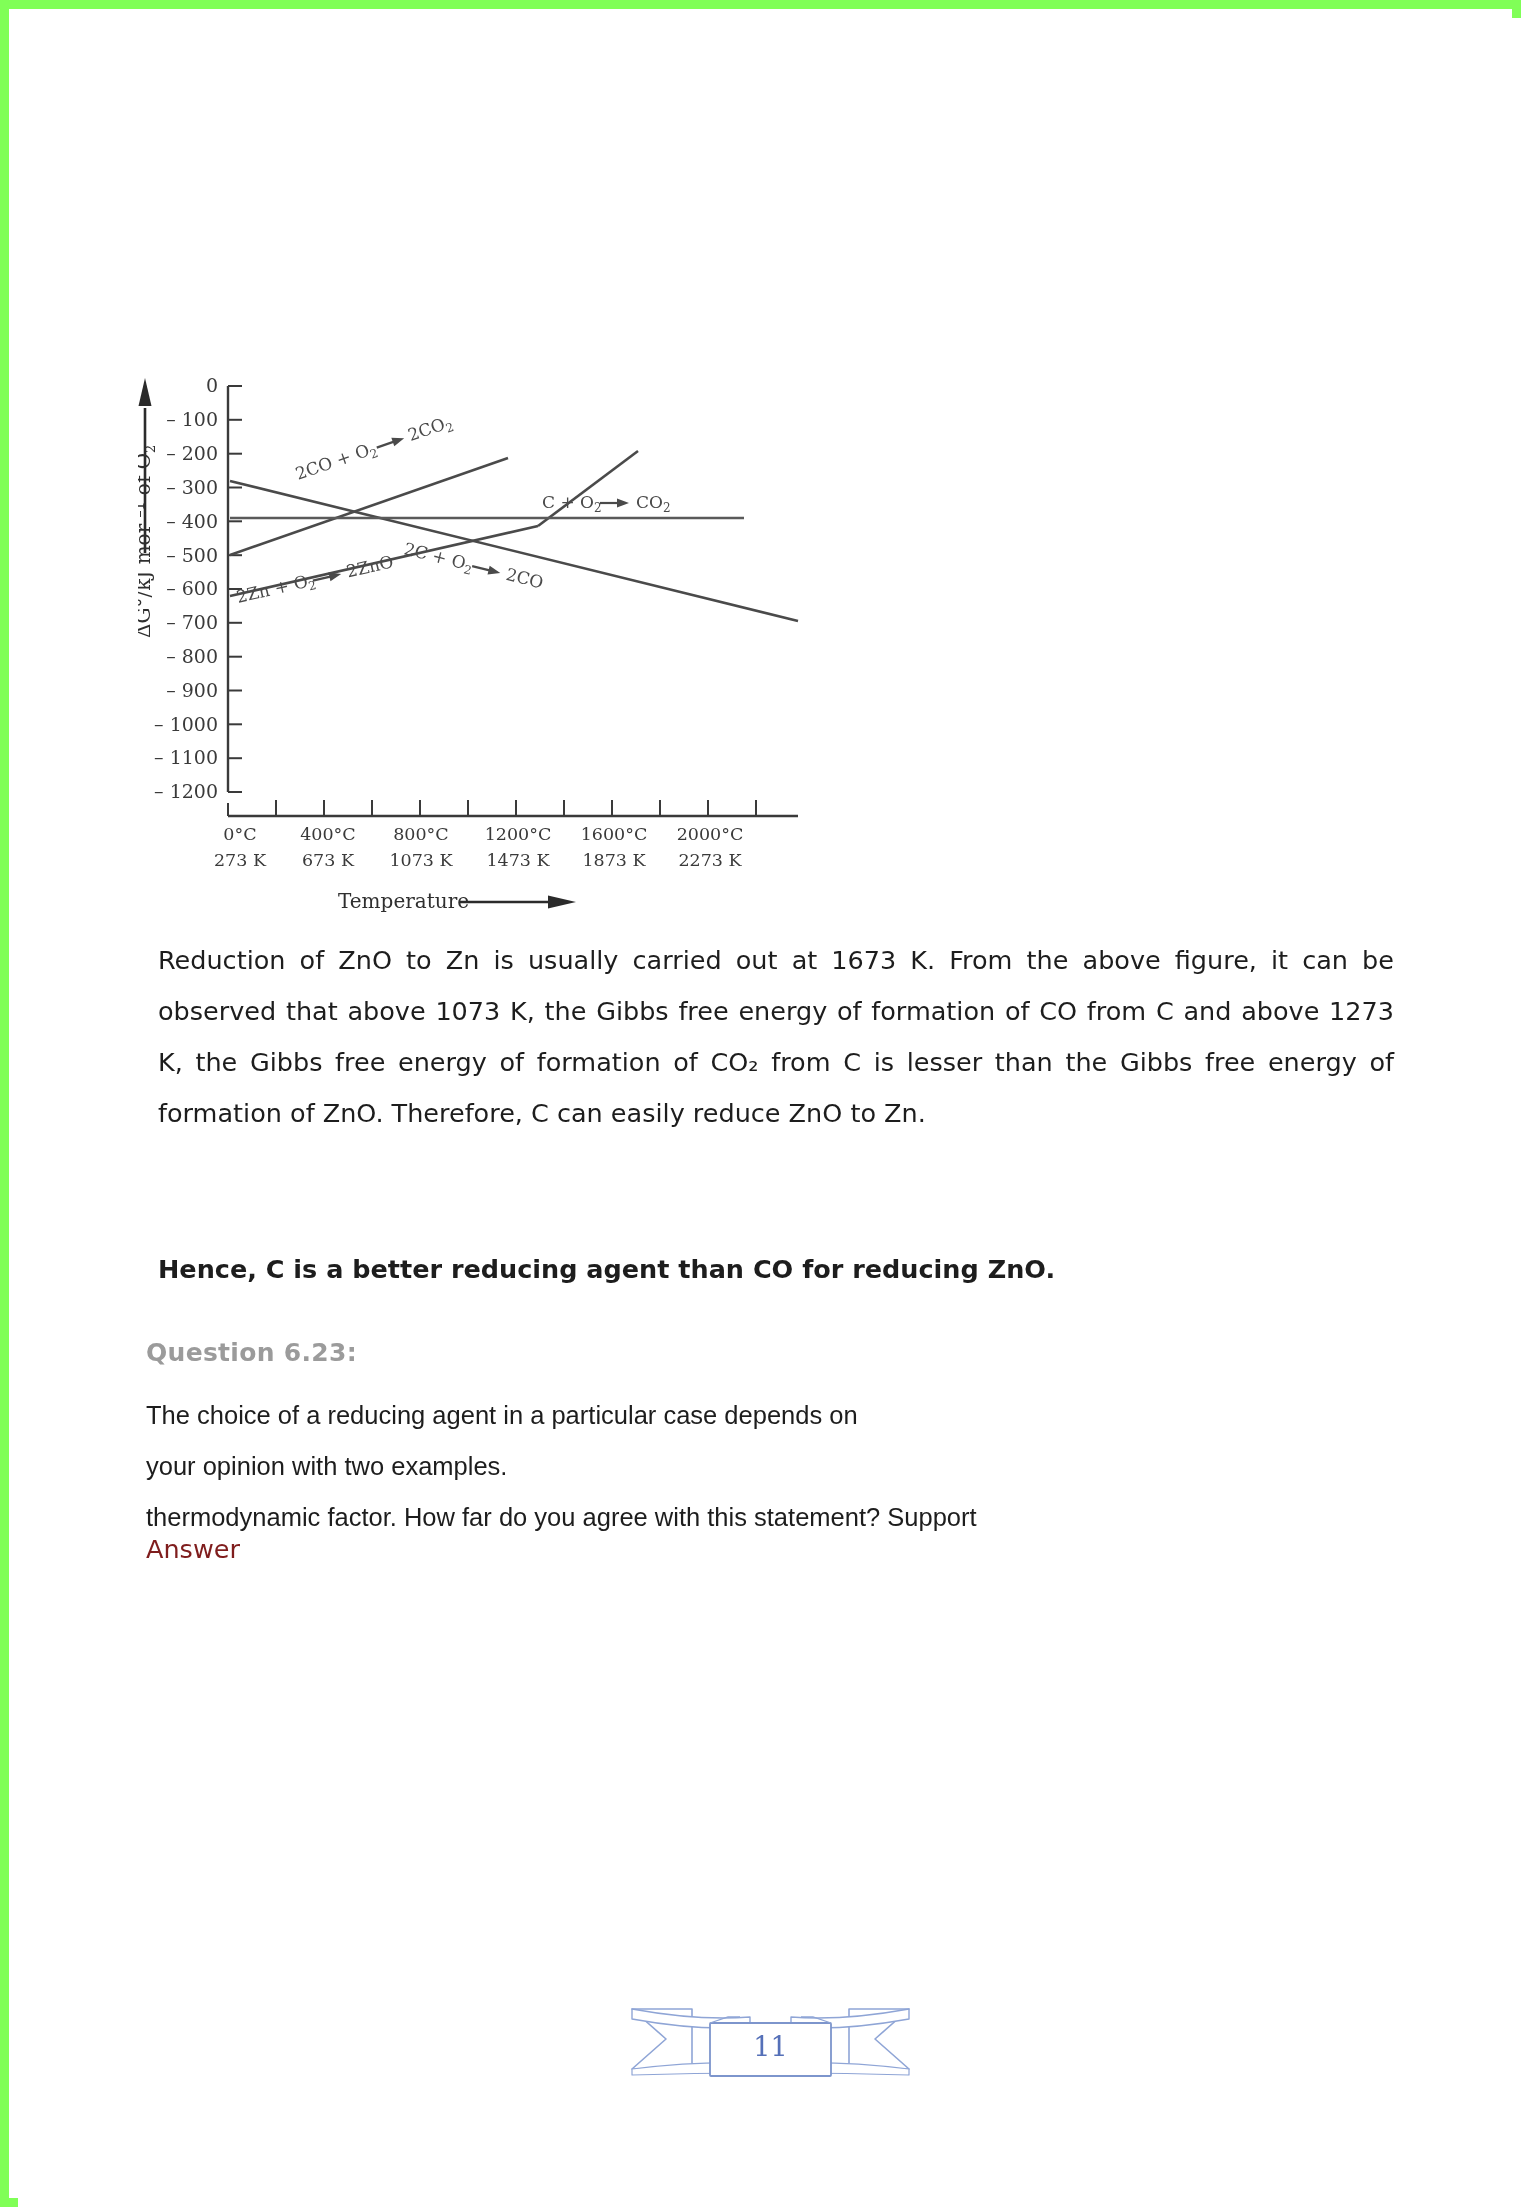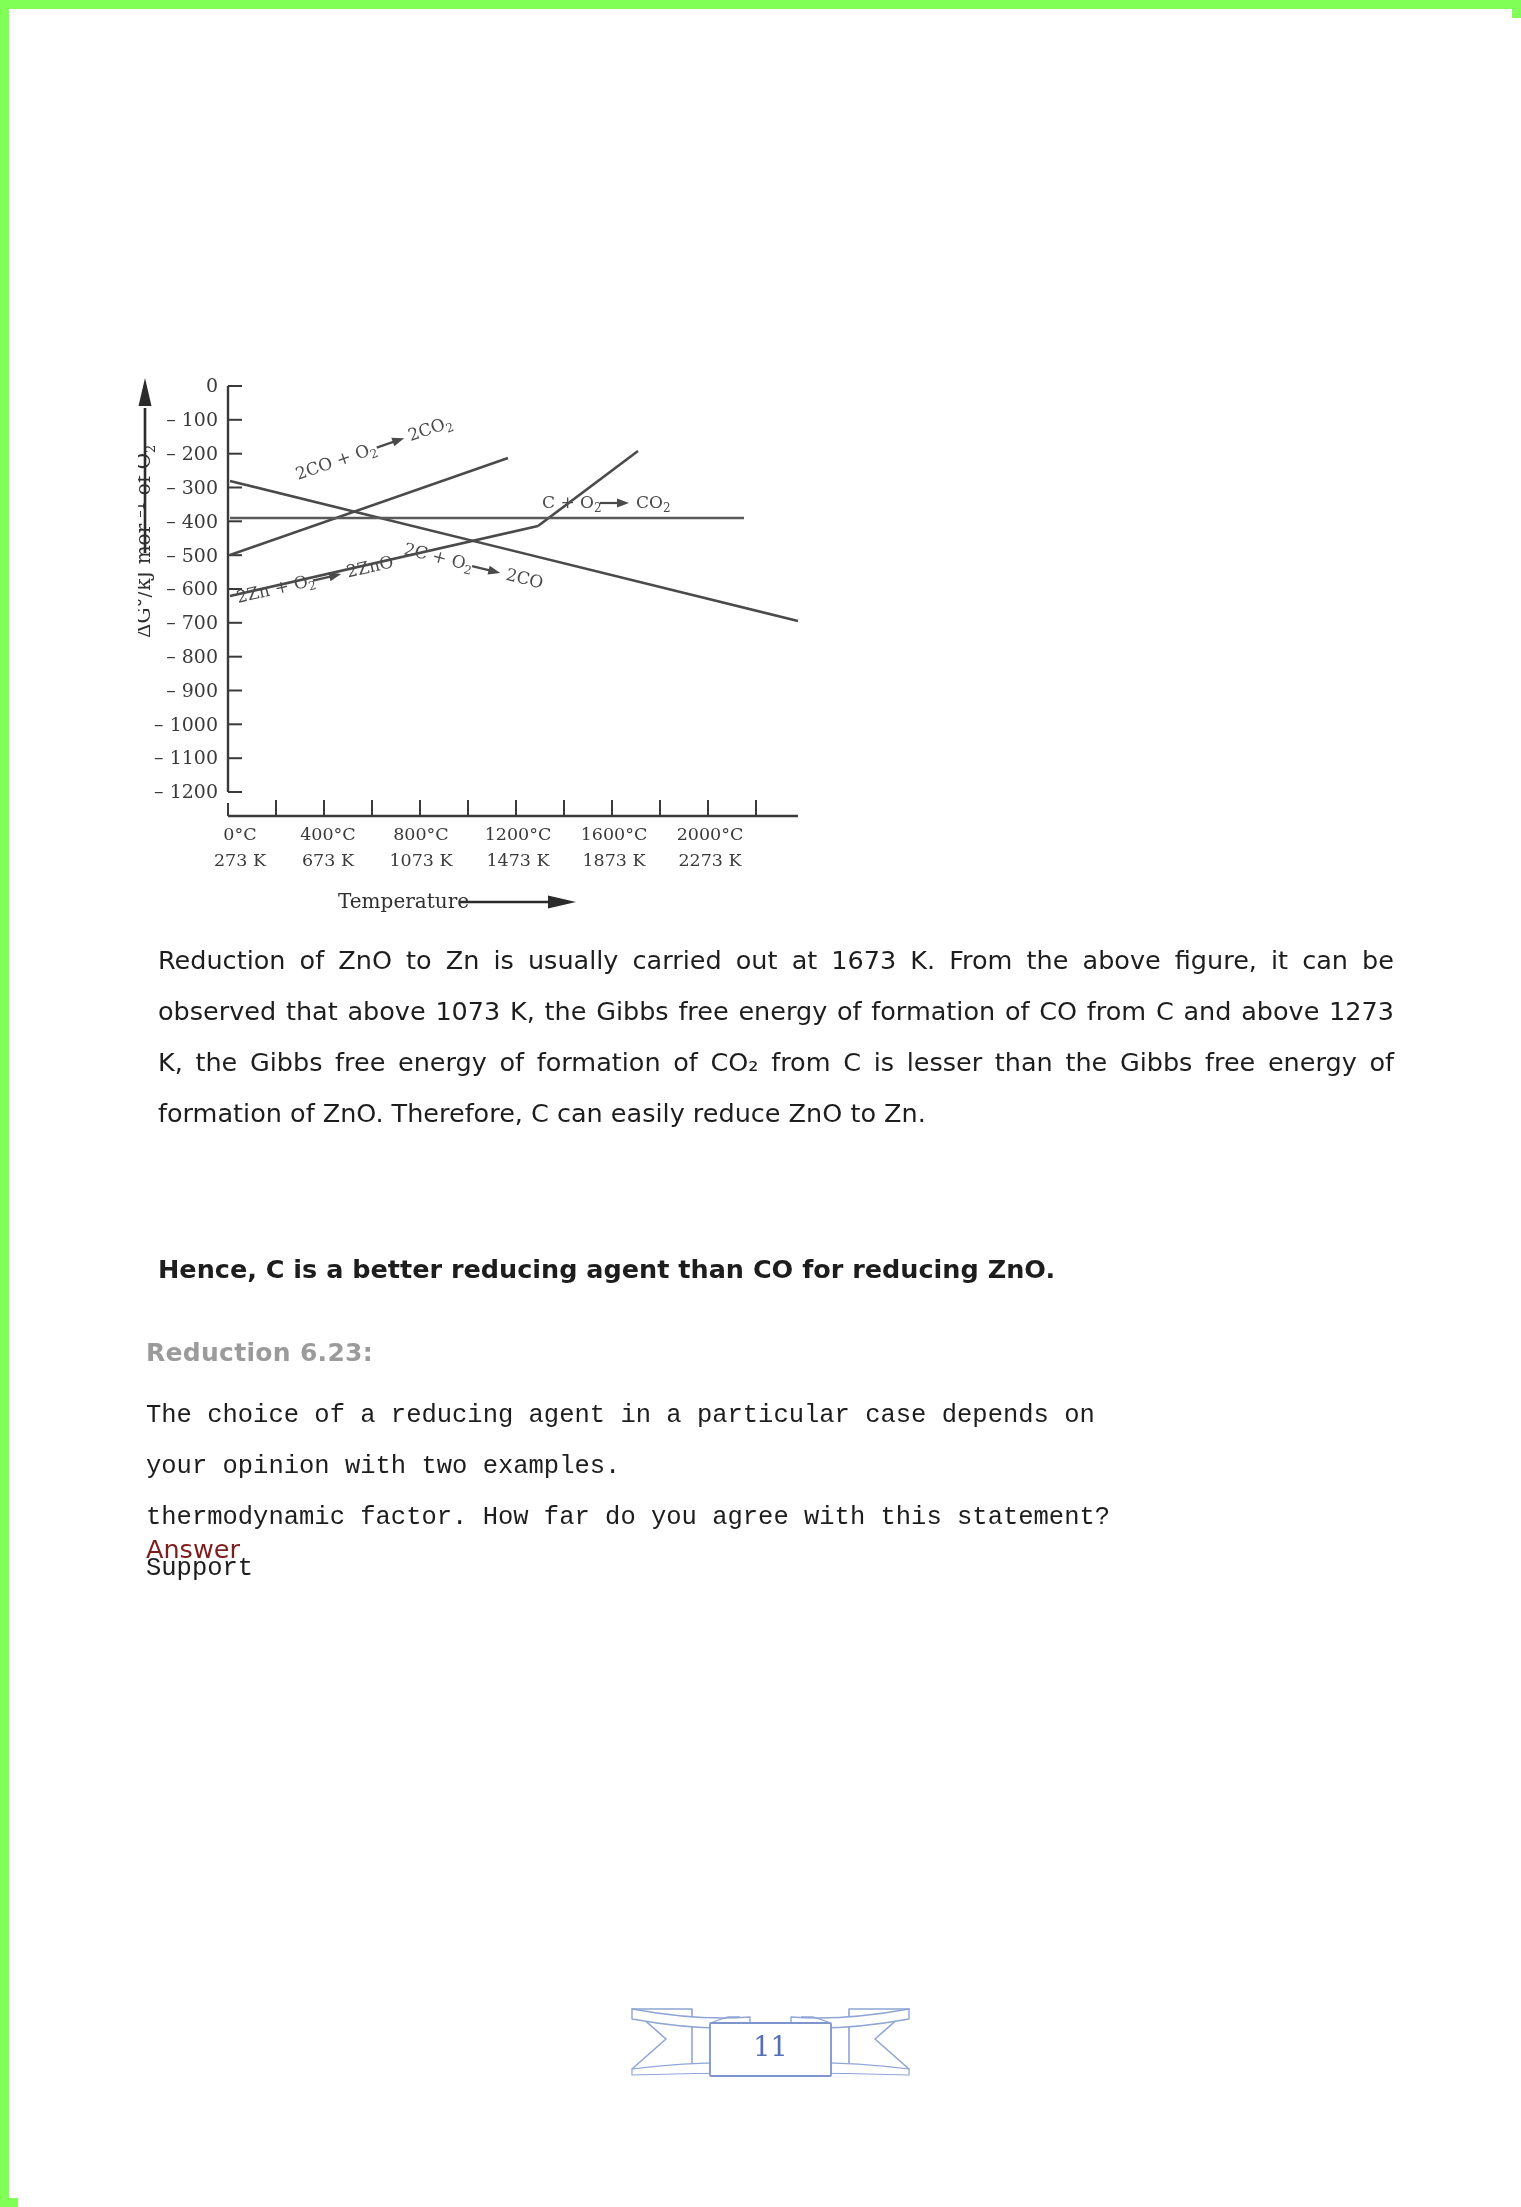--- a/index.html
+++ b/index.html
@@ -79,21 +79,21 @@
     font-weight: bold;
     color: #9b9b9b;
     letter-spacing: 0.3px;
   }
 
   #question-body {
     position: absolute;
     left: 128px;
     top: 1372px;
     width: 1060px;
-    font-family: Liberation Mono, monospace;
+    font-family: Liberation Sans, sans-serif;
     font-size: 25.5px;
     line-height: 51px;
     color: #1d1d1d;
     text-align: left;
   }
   #question-body p { margin: 0; }
 
   #answer-label {
     position: absolute;
     left: 128px;
@@ -319,21 +319,21 @@
 
     <div class="body-block" id="para-1">
       <p>Reduction of ZnO to Zn is usually carried out at 1673 K. From the above figure, it can be observed that above 1073 K, the Gibbs free energy of formation of CO from C and above 1273 K, the Gibbs free energy of formation of CO₂ from C is lesser than the Gibbs free energy of formation of ZnO. Therefore, C can easily reduce ZnO to Zn.</p>
     </div>
 
 
     <div class="body-block" id="para-3">
       <p class="nojust">Hence, C is a better reducing agent than CO for reducing ZnO.</p>
     </div>
 
-    <div id="question-heading">Reduction 6.23:</div>
+    <div id="question-heading">Question 6.23:</div>
 
     <div id="question-body">
       <p>The choice of a reducing agent in a particular case depends on</p>
       <p>your opinion with two examples.</p>
       <p>thermodynamic factor. How far do you agree with this statement? Support</p>
     </div>
 
     <div id="answer-label">Answer</div>
 
     <div id="page-ribbon">

